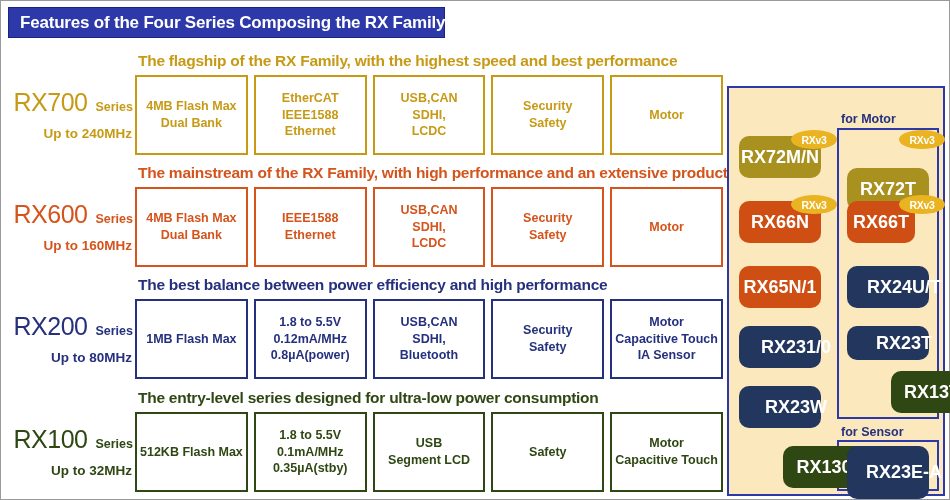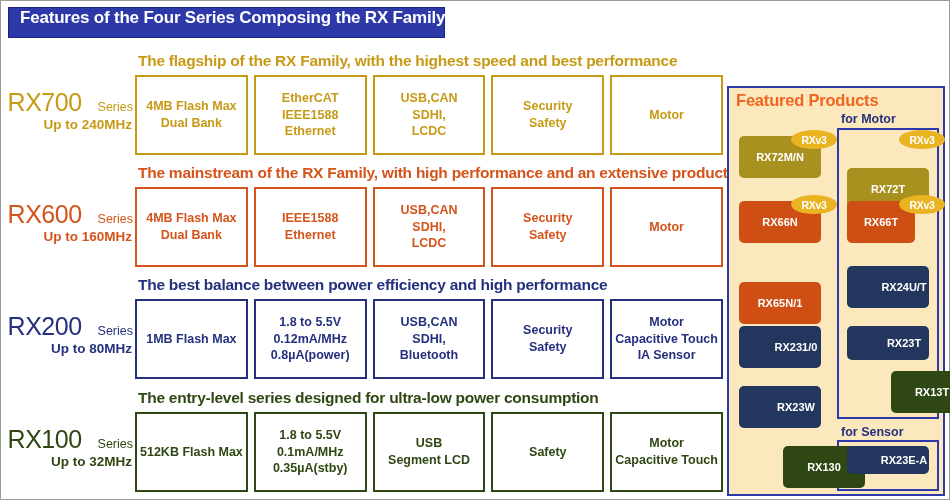--- a/index.html
+++ b/index.html
@@ -25,20 +25,21 @@
   
   .title-banner {
     position: absolute;
     left: 7px;
     top: 6px;
     width: 437px;
     height: 31px;
     background: #2d39a8;
     border: 1px solid #1b2480;
     display: flex;
+    align-items: center;
     box-sizing: border-box;
   }
   .title-banner .txt {
     color: #ffffff;
     font-size: 17px;
     font-weight: bold;
     letter-spacing: -0.2px;
     padding-left: 11px;
     white-space: nowrap;
   }
@@ -66,29 +67,29 @@
     text-align: right;
     line-height: 1.05;
   }
   .series-name {
     font-size: 25px;
     font-weight: normal;
     letter-spacing: -0.5px;
   }
   .series-suffix {
     font-size: 12.5px;
-    font-weight: normal;
-    margin-left: 16px;
+    font-weight: bold;
+    margin-left: 8px;
     text-align: right;
   }
   .series-speed {
     display: block;
     font-size: 13.5px;
     font-weight: bold;
-    margin-top: 3px;
+    margin-top: 12px;
     padding-right: 1px;
   }
 
   .row-head {
     position: absolute;
     left: 137px;
     top: 3px;
     font-size: 15.5px;
     font-weight: bold;
     letter-spacing: -0.25px;
@@ -164,26 +165,26 @@
   }
   .sub-frame {
     position: absolute;
     border: 2px solid #2d39a8;
     box-sizing: border-box;
     background: transparent;
   }
 
   .chip {
     position: absolute;
-    border-radius: 5px;
+    border-radius: 10px;
     display: flex;
     align-items: center;
     justify-content: center;
     color: #ffffff;
-    font-size: 11px;
+    font-size: 18px;
     font-weight: bold;
     box-sizing: border-box;
     white-space: nowrap;
   }
   .chip.gold  { background: #a8911f; }
   .chip.rust  { background: #cf4e13; }
   .chip.navy  { background: #22365e; padding-left: 32px; }
   .chip.green { background: #2f4713; margin-left: 44px; }
 
   .badge {
@@ -331,45 +332,44 @@
         <div class="box">
           <span>Motor</span>
           <span>Capacitive Touch</span>
         </div>
       </div>
     </div>
 
   </div>
 
   <div class="panel">
-    <div class="panel-title">Featured Products</div>
 
     <div class="group-label" style="left:112px; top:24px;">for Motor</div>
     <div class="sub-frame" style="left:108px; top:40px; width:102px; height:291px;"></div>
 
     <div class="group-label" style="left:112px; top:337px;">for Sensor</div>
     <div class="sub-frame" style="left:108px; top:352px; width:102px; height:51px;"></div>
 
     <div class="chip gold" style="left:10px; top:48px;  width:82px; height:42px;">RX72M/N</div>
     <div class="badge" style="left:62px; top:42px;">RXv3</div>
 
     <div class="chip rust" style="left:10px; top:113px; width:82px; height:42px;">RX66N</div>
     <div class="badge" style="left:62px; top:107px;">RXv3</div>
 
-    <div class="chip rust" style="left:10px; top:178px; width:82px; height:42px;margin-top:16px;">RX65N/1</div>
+    <div class="chip rust" style="left:10px; top:178px; width:82px; height:42px;">RX65N/1</div>
     <div class="chip navy" style="left:10px; top:238px; width:82px; height:42px;">RX231/0</div>
     <div class="chip navy" style="left:10px; top:298px; width:82px; height:42px;">RX23W</div>
     <div class="chip green" style="left:10px; top:358px; width:82px; height:42px;">RX130</div>
 
     <div class="chip gold" style="left:118px; top:48px;  width:82px; height:42px;margin-top:32px;">RX72T</div>
     <div class="badge" style="left:170px; top:42px;">RXv3</div>
 
     <div class="chip rust" style="left:118px; top:113px; width:68px; height:42px;">RX66T</div>
     <div class="badge" style="left:170px; top:107px;">RXv3</div>
 
     <div class="chip navy" style="left:118px; top:178px; width:82px; height:42px;">RX24U/T</div>
     <div class="chip navy" style="left:118px; top:238px; width:82px; height:34px;">RX23T</div>
     <div class="chip green" style="left:118px; top:283px; width:82px; height:42px;">RX13T</div>
 
-    <div class="chip navy" style="left:118px; top:358px; width:82px; height:28px;">RX23E-A</div>
+    <div class="chip navy" style="left:118px; top:358px; width:82px; height:53px;">RX23E-A</div>
   </div>
 
 </div>
 
 </body></html>

